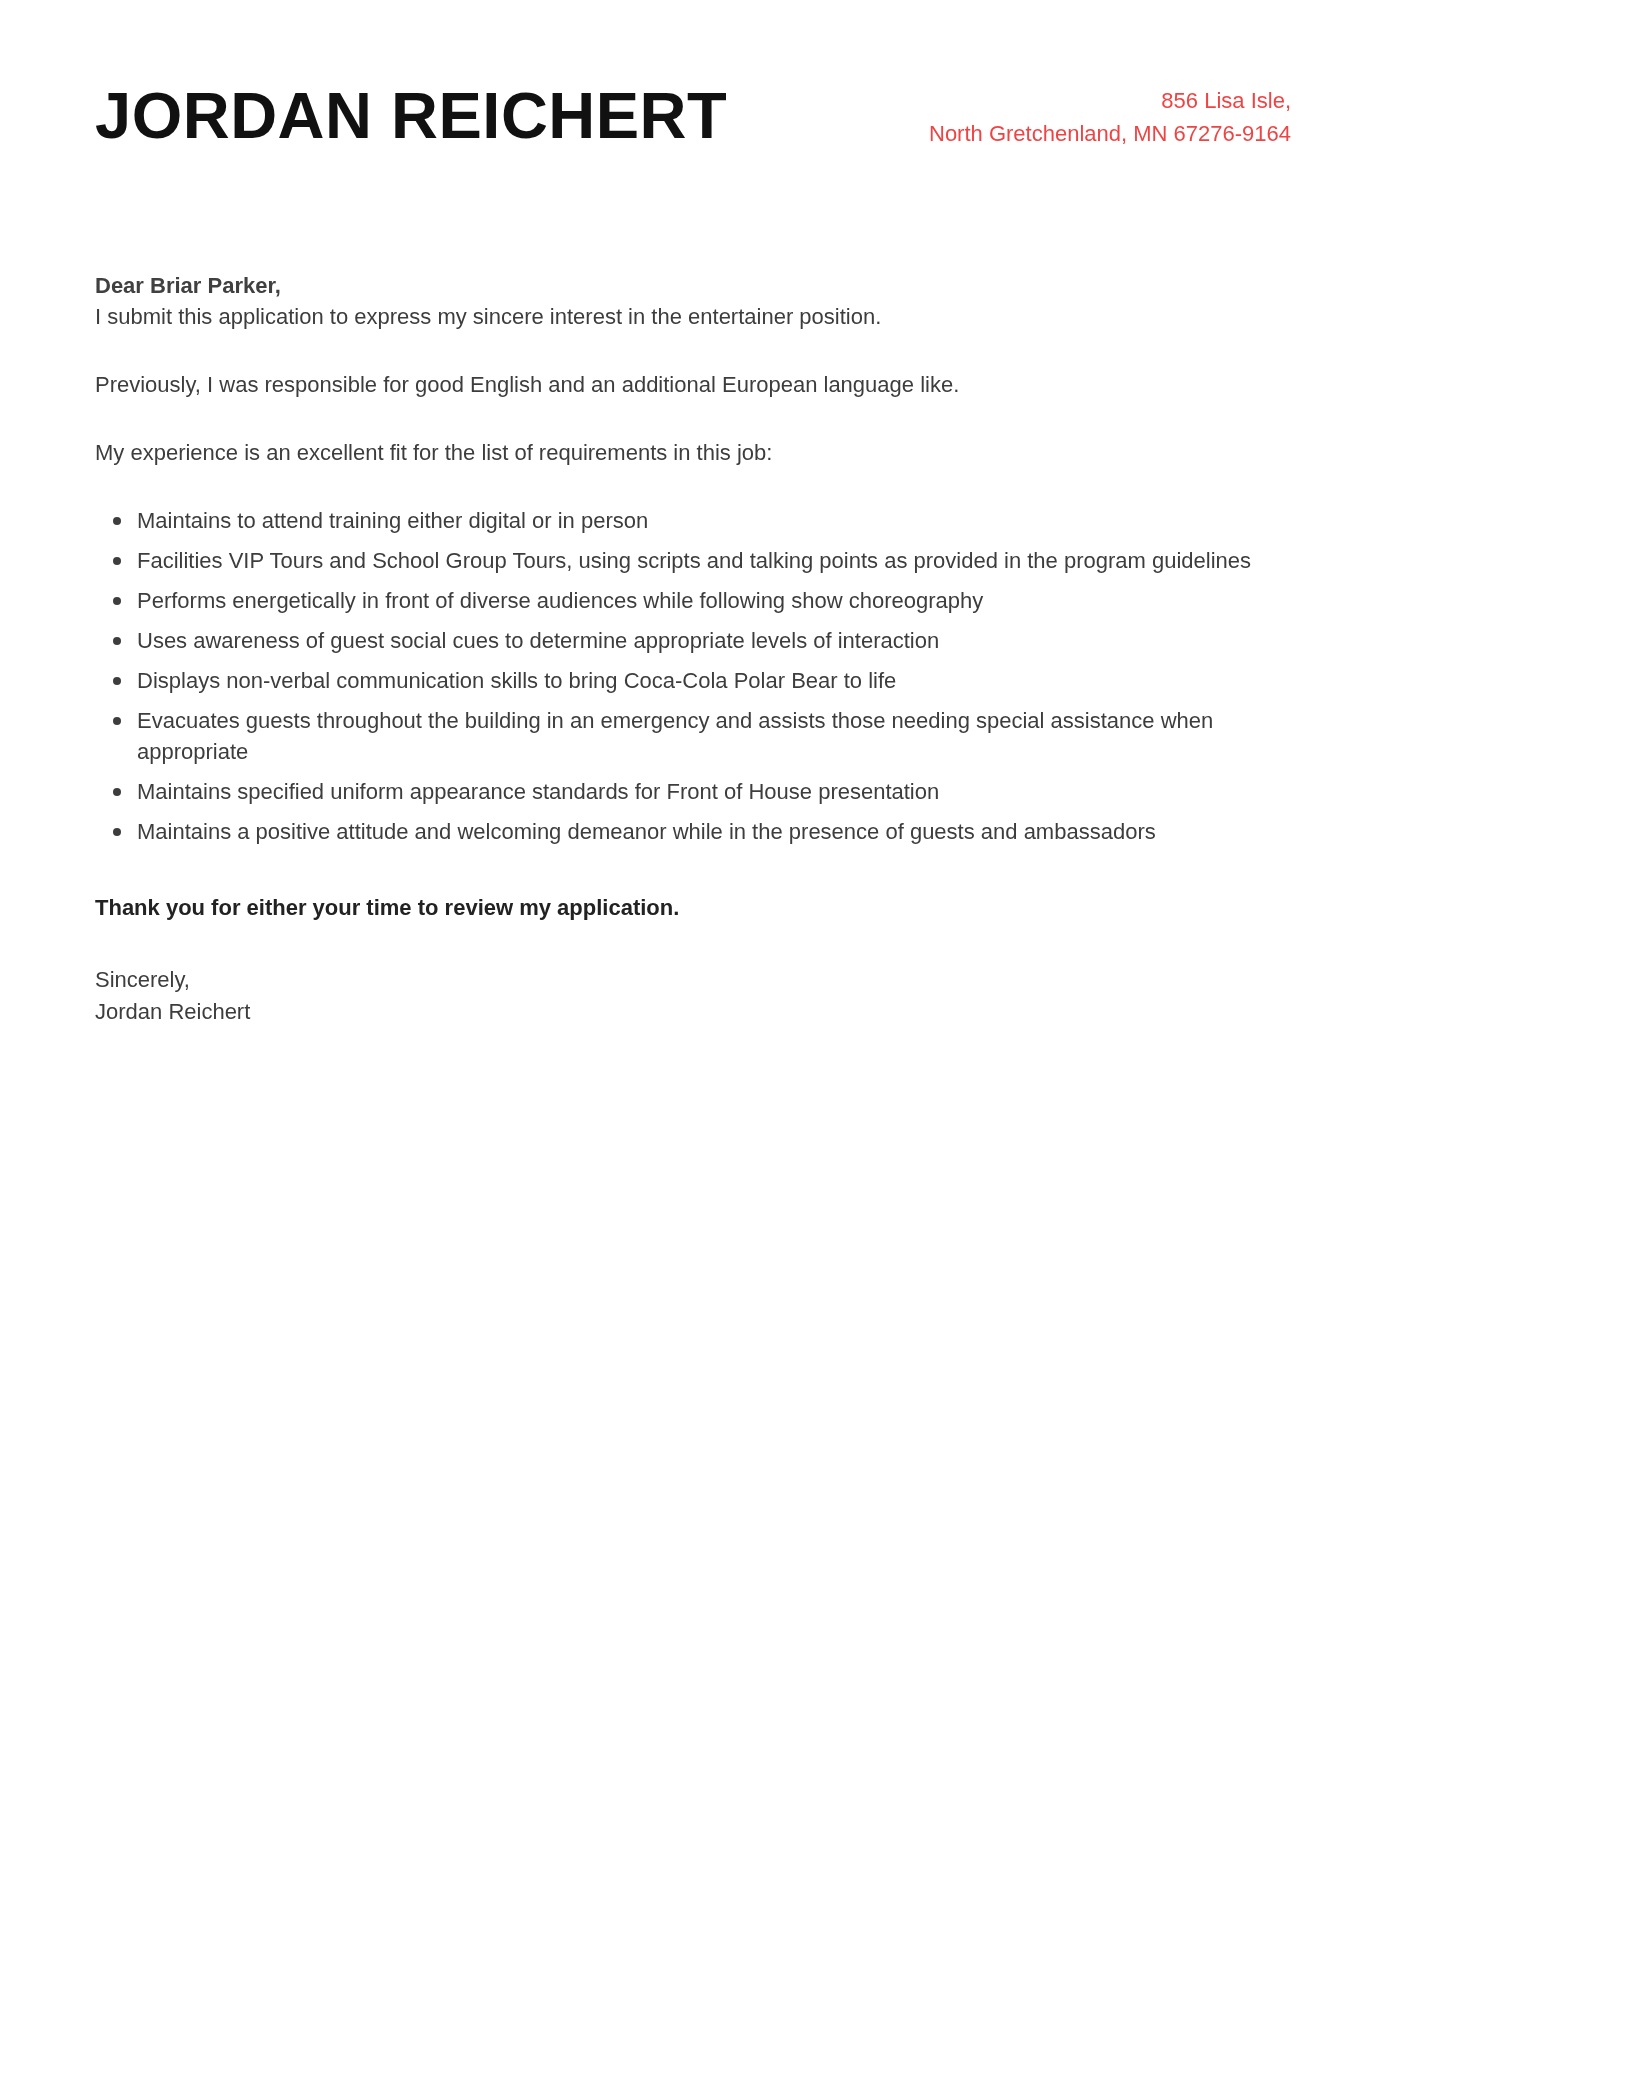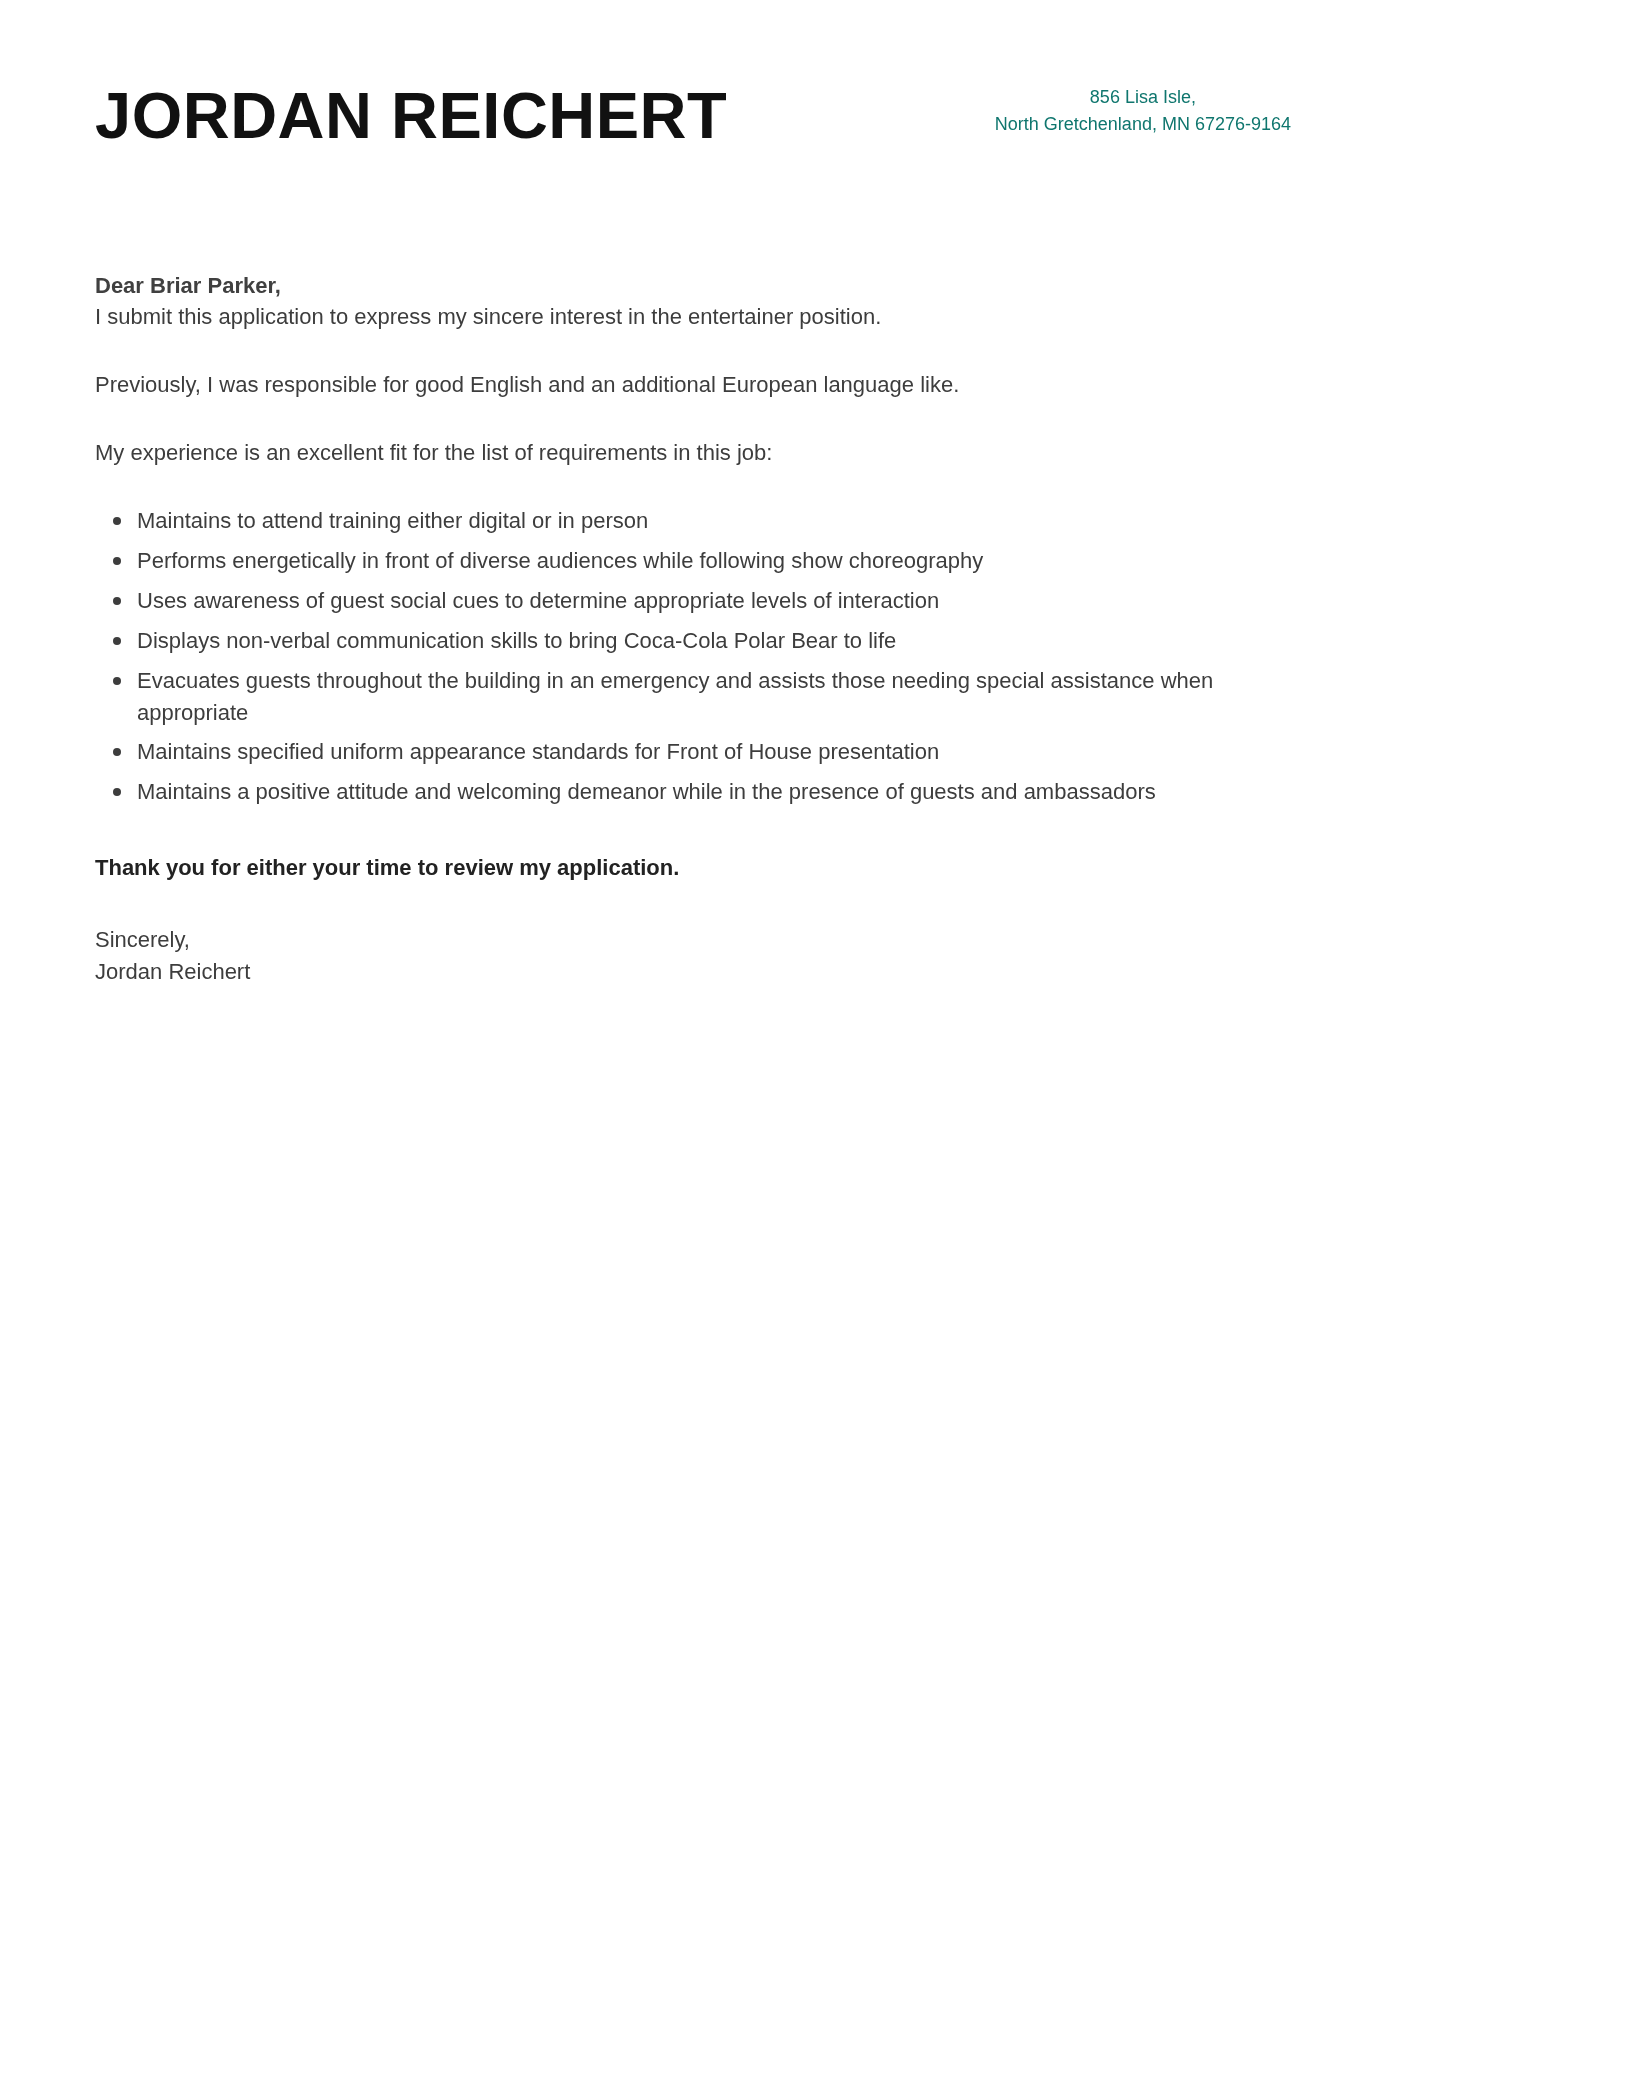--- a/index.html
+++ b/index.html
@@ -33,24 +33,24 @@
     font-size: 65px;
     font-weight: 700;
     letter-spacing: 0.5px;
     color: #111111;
     line-height: 1.1;
     padding-top: 18px;
     white-space: nowrap;
   }
 
   .applicant-address {
-    text-align: center;
-    font-size: 18px;
+    text-align: right;
+    font-size: 22px;
     line-height: 1.5;
-    color: #0f766e;
+    color: #ef4444;
     padding-top: 22px;
   }
 
   
   .letter-body {
     font-size: 22px;
     line-height: 1.45;
     color: #3d3d3d;
     max-width: 1442px;
   }
@@ -115,20 +115,21 @@
     <div class="salutation">Dear Briar Parker,</div>
 
     <p class="para">I submit this application to express my sincere interest in the entertainer position.</p>
 
     <p class="para">Previously, I was responsible for good English and an additional European language like.</p>
 
     <p class="para">My experience is an excellent fit for the list of requirements in this job:</p>
 
     <ul class="requirements">
       <li>Maintains to attend training either digital or in person</li>
+      <li>Facilities VIP Tours and School Group Tours, using scripts and talking points as provided in the program guidelines</li>
       <li>Performs energetically in front of diverse audiences while following show choreography</li>
       <li>Uses awareness of guest social cues to determine appropriate levels of interaction</li>
       <li>Displays non-verbal communication skills to bring Coca-Cola Polar Bear to life</li>
       <li>Evacuates guests throughout the building in an emergency and assists those needing special assistance when appropriate</li>
       <li>Maintains specified uniform appearance standards for Front of House presentation</li>
       <li>Maintains a positive attitude and welcoming demeanor while in the presence of guests and ambassadors</li>
     </ul>
 
     <div class="closing-line">Thank you for either your time to review my application.</div>
 

